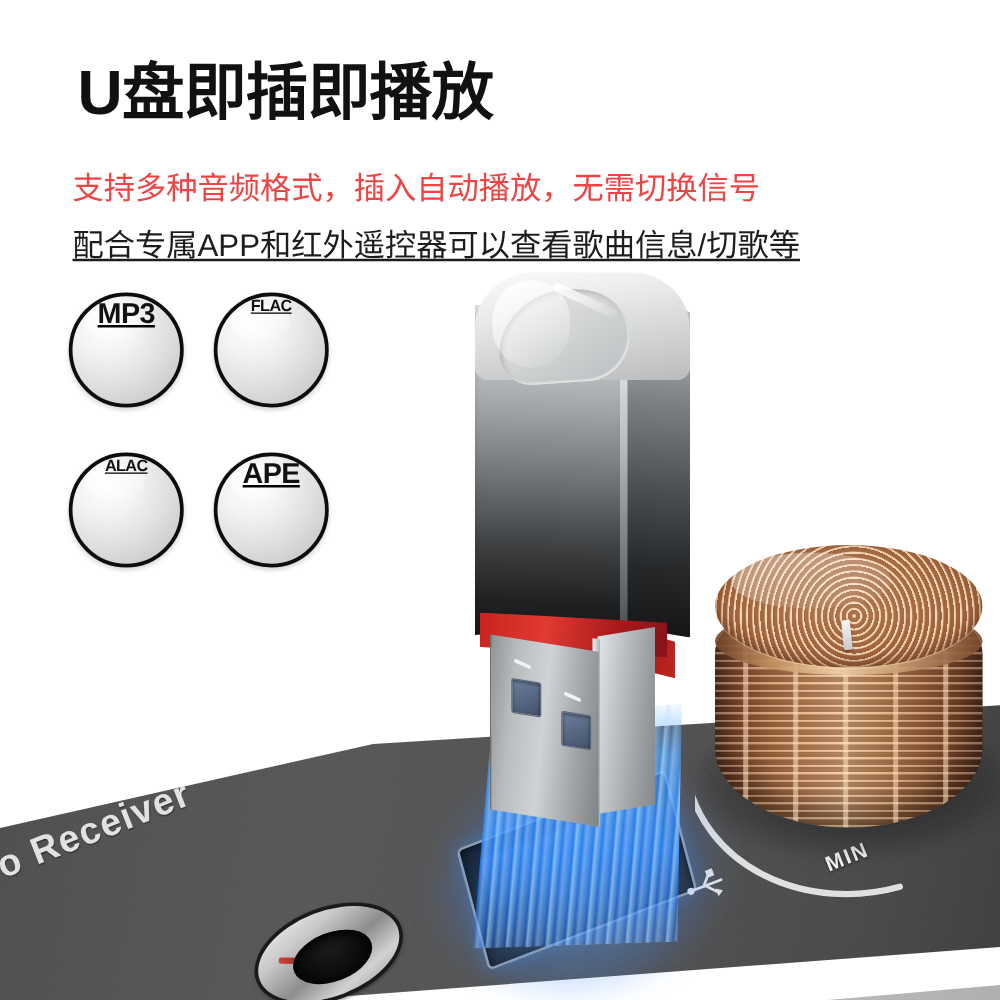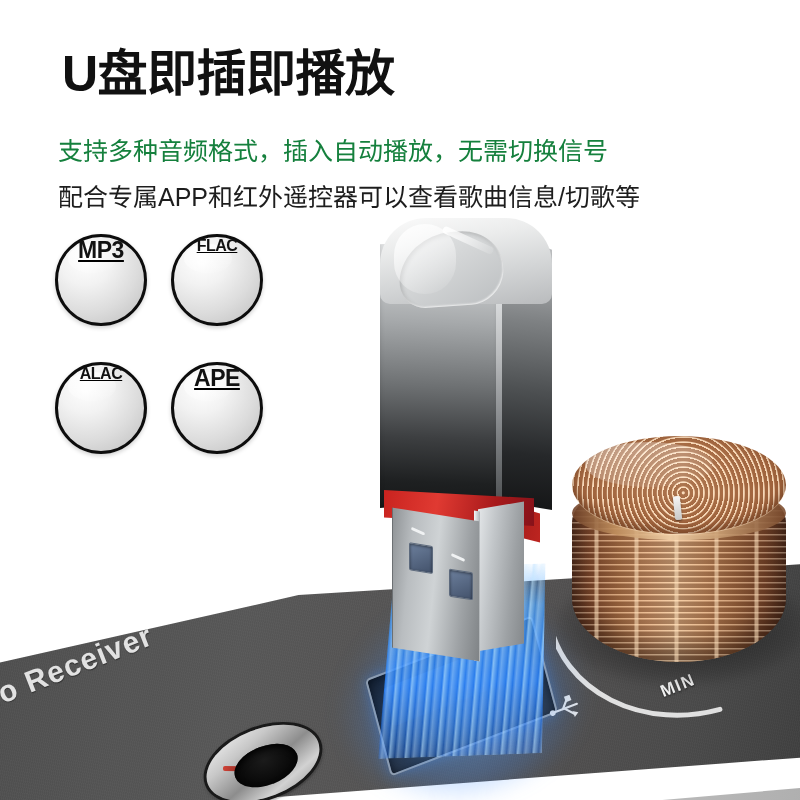--- a/index.html
+++ b/index.html
@@ -32,31 +32,32 @@
     color: #111111;
     letter-spacing: -0.5px;
     white-space: nowrap;
   }
   #subline-1 {
     position: absolute;
     left: 58px;
     top: 136px;
     font-size: 25px;
     line-height: 1.2;
-    color: #15803d;
+    color: #ef4444;
     white-space: nowrap;
   }
   #subline-2 {
     position: absolute;
     left: 58px;
     top: 182px;
     font-size: 25px;
     line-height: 1.2;
     color: #1d1d1d;
     white-space: nowrap;
+    text-decoration: underline;
   }
 
   
   #badges {
     position: absolute;
     left: 55px;
     top: 234px;
     width: 250px;
     display: grid;
     grid-template-columns: 94px 94px;
@@ -88,21 +89,21 @@
     pointer-events: none;
   }
   .badge-label {
     position: relative;
     z-index: 2;
     font-size: 23px;
     font-weight: 700;
     color: #121212;
     letter-spacing: -0.5px;
   }
-  .badge-label.long { font-size: 16px; }
+  .badge-label.long { font-size: 13px; }
 
   
   #device {
     position: absolute;
     left: -30px;
     top: 560px;
     width: 900px;
     height: 300px;
   }
   

